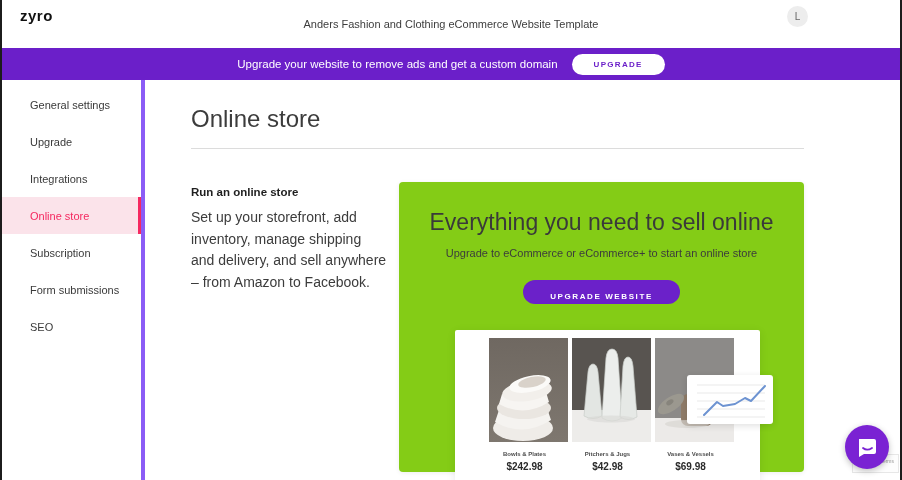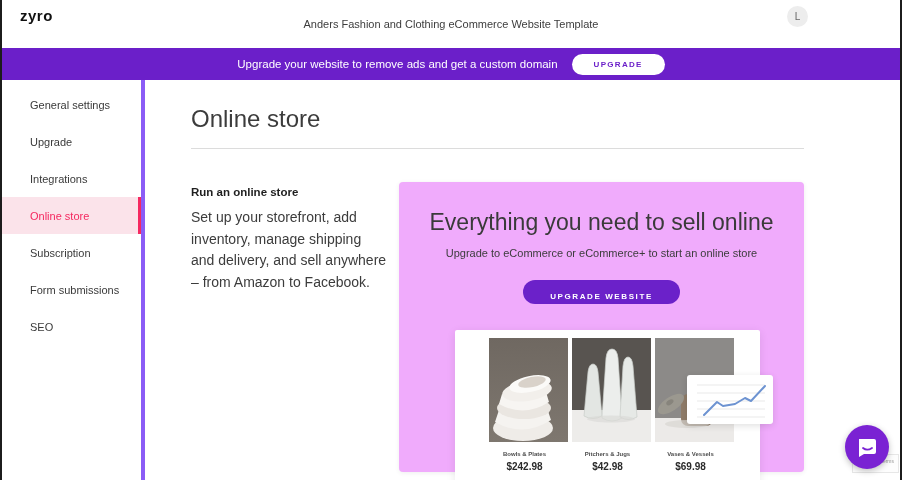--- a/index.html
+++ b/index.html
@@ -37,21 +37,21 @@
 
   .main { flex:1; padding:25px 0 0 46px; position:relative; }
   .page-title { font-size:24px; font-weight:400; color:#3c3c3c; }
   .title-divider { width:613px; height:1px; background:#dcdcdc; margin-top:15px; }
   .content-row { display:flex; margin-top:33px; }
   .intro { width:208px; flex-shrink:0; padding-top:4px; }
   .intro h3 { font-size:11.5px; color:#1f1f1f; font-weight:bold; }
   .intro p { margin-top:9px; font-size:14px; line-height:1.55; color:#3c3c3c; width:196px; }
 
   
-  .promo-card { position:relative; width:405px; height:290px; background:#f0abfc; border-radius:4px;
+  .promo-card { position:relative; width:405px; height:290px; background:#84cc16; border-radius:4px;
     box-shadow:0 1px 5px rgba(0,0,0,.07); text-align:center; padding-top:27px; }
   .promo-title { font-size:23px; font-weight:400; color:#3a3a3a; }
   .promo-sub { font-size:11px; color:#3c3c3c; margin-top:11px; }
   .promo-btn { margin-top:21px; background:#6b21c9; color:#fff; border:none; border-radius:14px;
     height:23px; padding:12px 27px; font-size:8px; font-weight:bold; letter-spacing:1.6px; cursor:pointer; font-family:inherit; }
 
   .store-panel { position:absolute; left:56px; top:148px; width:305px; background:#fff; border-radius:2px;
     box-shadow:0 2px 10px rgba(0,0,0,.09); padding:8px 8px 13px; }
   .products { display:flex; gap:11px; justify-content:center; }
   .product { width:72px; }

